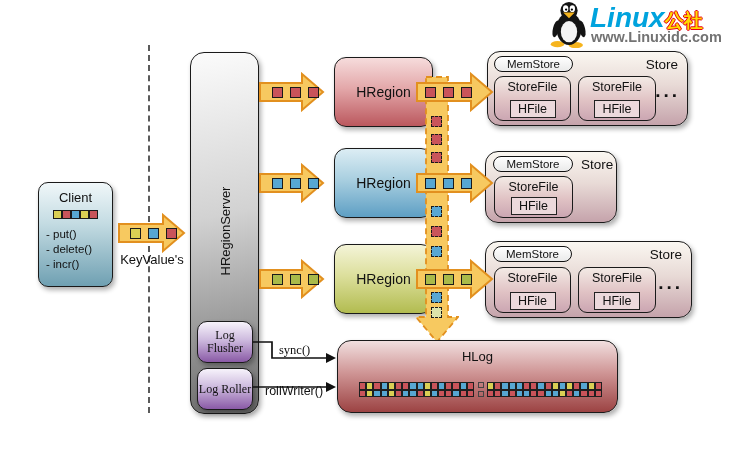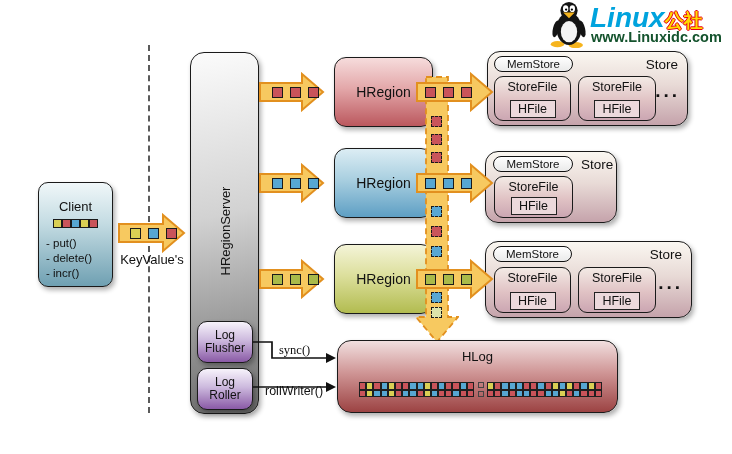--- a/index.html
+++ b/index.html
@@ -9,36 +9,36 @@
   }
   .abs { position:absolute; }
 
   
   .box { position:absolute; border:1.5px solid #1a1a1a; box-sizing:border-box;
          box-shadow:2px 3px 5px rgba(0,0,0,.32); }
   .client {
     left:38px; top:182px; width:75px; height:105px; border-radius:10px;
     background:linear-gradient(180deg,#f0f7f9 0%,#c3dbe2 40%,#6fa0b2 100%);
   }
-  .client-title { text-align:center; font-size:13px; margin-top:16px; }
+  .client-title { text-align:center; font-size:13px; margin-top:7px; }
   .client-squares { display:flex; justify-content:center; margin-top:5px; }
   .client-squares .sq { width:9px; height:9px; border-width:1.2px; }
   .client-methods { font-size:11.5px; line-height:15px; margin:8px 0 0 7px; white-space:pre-line; }
 
   .hrs {
     left:190px; top:52px; width:69px; height:362px; border-radius:14px;
     background:linear-gradient(170deg,#fbfbfb 0%,#d2d2d2 45%,#6b6b6b 100%);
   }
   .hrs-label { position:absolute; left:50%; top:178px; transform:translate(-50%,-50%) rotate(-90deg);
                white-space:nowrap; font-size:13px; }
 
   .logbox { width:56px; height:42px; border-radius:10px;
     background:linear-gradient(180deg,#f7f3fb 0%,#cdbade 45%,#8a5aa6 100%);
     display:flex; align-items:center; justify-content:center; text-align:center;
-    font-size:12px; line-height:13px; }
+    font-size:12px; line-height:13px;font-family:Liberation Serif, serif; }
   .log-flusher { left:197px; top:321px; }
   .log-roller  { left:197px; top:368px; }
 
   .hregion { left:334px; width:99px; height:70px; border-radius:12px;
     display:flex; align-items:center; justify-content:center; font-size:14px; }
   .hregion.red   { top:57px;  background:linear-gradient(180deg,#f6dcdc 0%,#e3a7a9 45%,#bb585e 100%); }
   .hregion.blue  { top:148px; background:linear-gradient(180deg,#dcedf4 0%,#a9cfe0 45%,#5e9fc4 100%); }
   .hregion.green { top:244px; background:linear-gradient(180deg,#f4f4d8 0%,#dcdf9c 45%,#b2bc50 100%); }
 
   
@@ -89,21 +89,21 @@
   .call-label { font-size:12.5px; }
   .sync-label { left:279px; top:343px;font-family:Liberation Serif, serif; }
   .rollwriter-label { left:265px; top:384px; }
 
   
   .logo-penguin { left:549px; top:0px; width:40px; height:48px; }
   .logo-brandrow { left:590px; top:2px; white-space:nowrap; }
   .logo-brand { font-size:28px; font-weight:bold; font-style:italic; color:#00a3dd; letter-spacing:0px; }
   .logo-suffix { font-size:19px; font-weight:bold; color:#ffd900;
     text-shadow:-1px 0 #e60012,1px 0 #e60012,0 -1px #e60012,0 1px #e60012; }
-  .logo-url { left:591px; top:29px; font-size:14.5px; font-weight:bold; color:#14532d; }
+  .logo-url { left:591px; top:29px; font-size:14.5px; font-weight:bold; color:#737373; }
 </style>
 </head>
 <body>
 
 <div id="canvas">
 
   <div class="abs sepline"></div>
 
   <div class="box client">
     <div class="client-title">Client</div>

